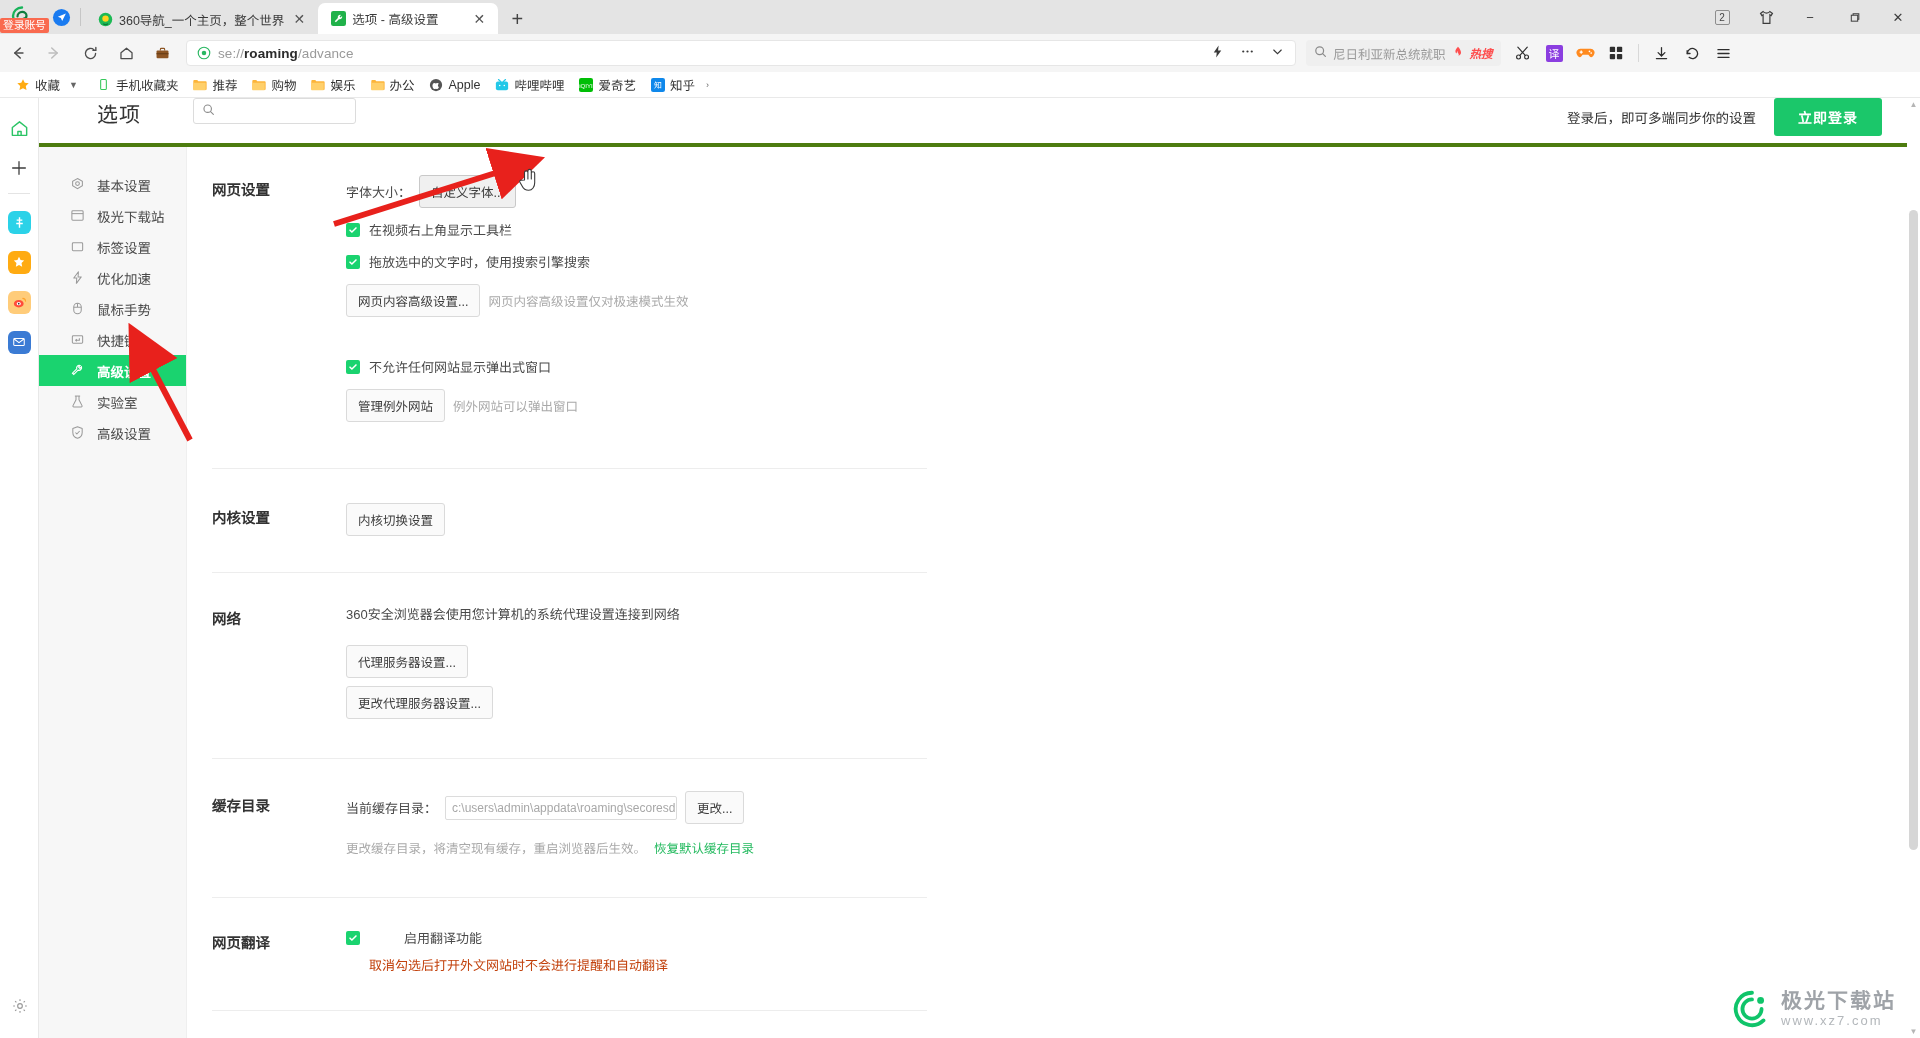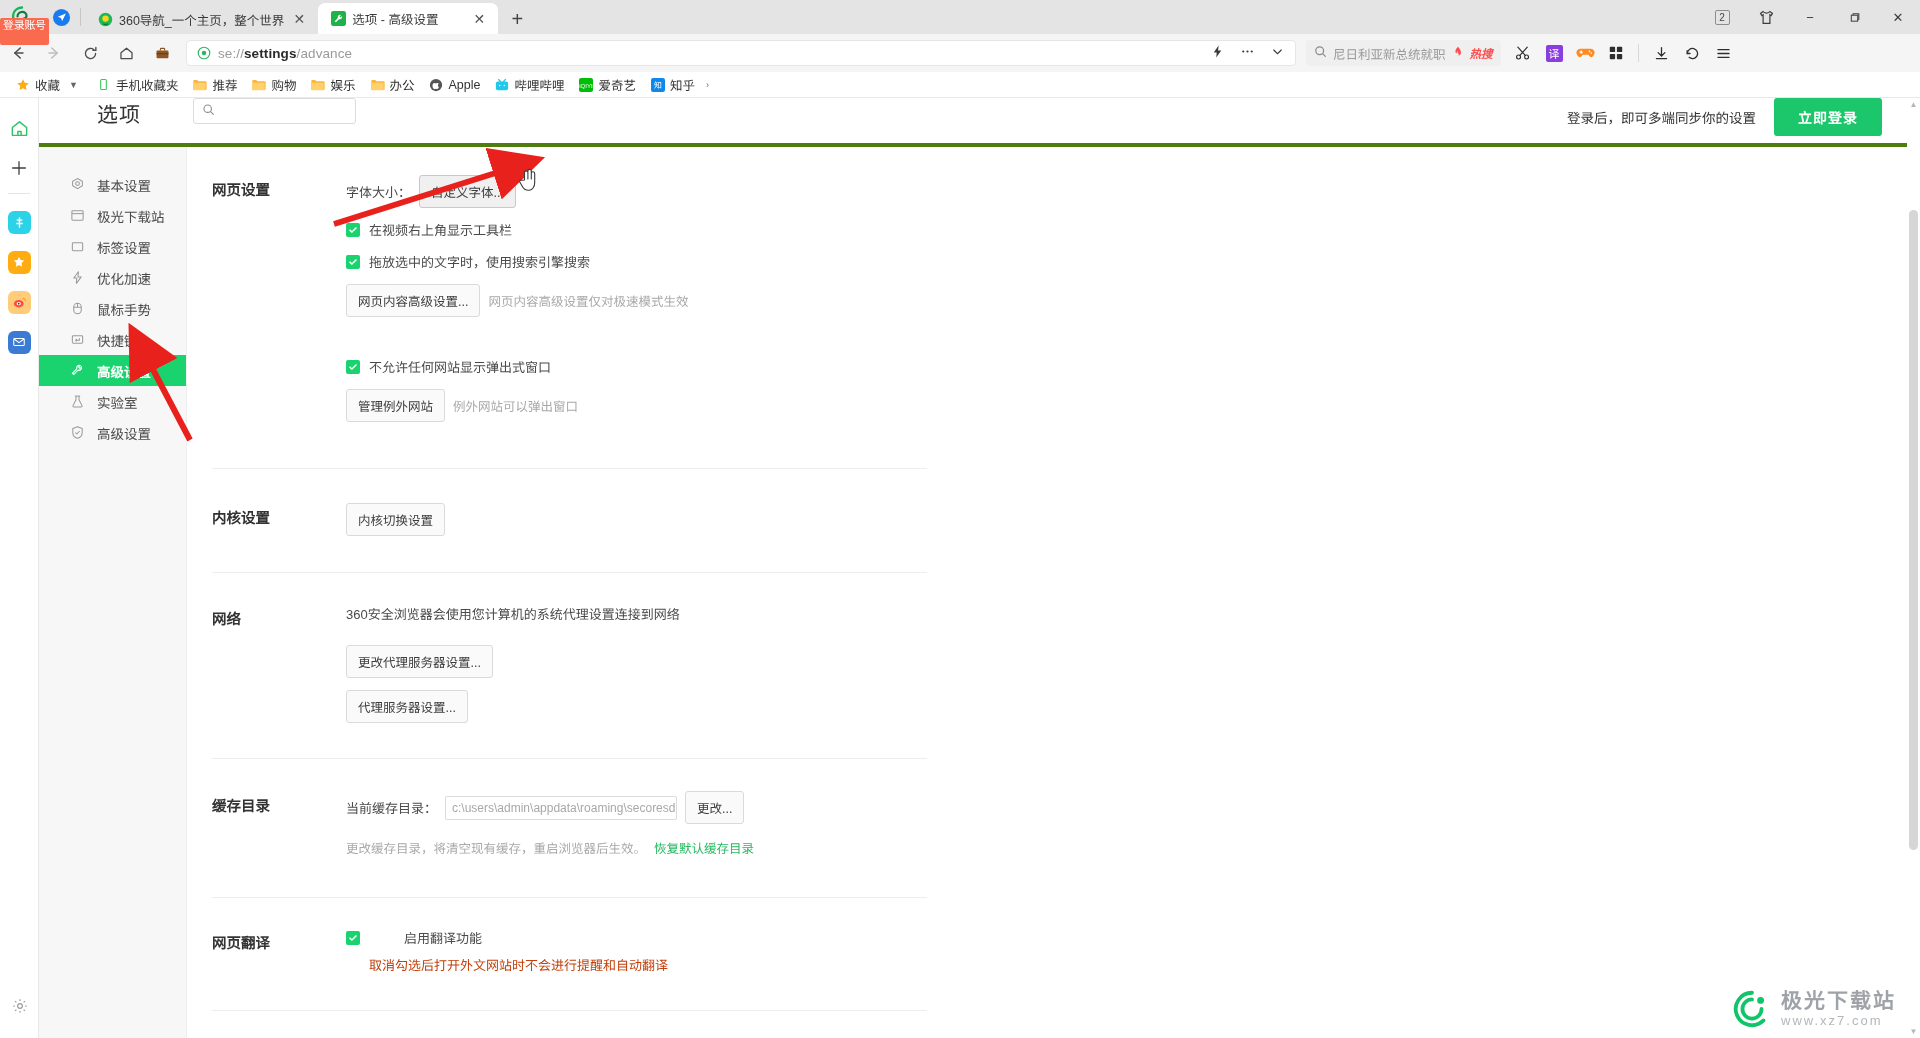--- a/index.html
+++ b/index.html
@@ -20,21 +20,21 @@
     display: flex; align-items: flex-end;
   }
   .logo-e {
     width: 44px; height: 34px; display: flex; align-items: center; justify-content: center;
     position: relative;
   }
   .logo-e svg { display: block; }
   .login-badge {
     position: absolute; left: 0px; top: 18px;
     background: #f96a4f; color: #fff; font-size: 11px;
-    padding: 2px 3px 14px 3px; border-radius: 2px; white-space: nowrap;
+    padding: 2px 3px 2px 3px; border-radius: 2px; white-space: nowrap;
     line-height: 1; z-index: 40; letter-spacing: -0.3px;
   }
   .tb-icon-blue {
     width: 34px; height: 34px; display: flex; align-items: center; justify-content: center;
   }
   .tb-sep { width: 1px; height: 18px; background: #c6c6c6; margin: 0 4px 8px 2px; }
 
   .tabs { display: flex; align-items: flex-end; height: 34px; }
   .tab {
     height: 30px; display: flex; align-items: center; gap: 6px;
@@ -315,21 +315,21 @@
       </svg>
     </div>
 
     <div class="omnibox">
       <span class="shield">
         <svg width="14" height="14" viewBox="0 0 16 16">
             <circle cx="8" cy="8" r="6.6" fill="none" stroke="#29b761" stroke-width="1.3"></circle>
             <circle cx="8" cy="8" r="2.6" fill="#29b761"></circle>
           </svg>
       </span>
-      <span class="url"><span>se://</span><b>settings</b><span>/advance</span></span>
+      <span class="url"><span>se://</span><b>roaming</b><span>/advance</span></span>
       <span class="omni-right">
         <span>
           <svg width="15" height="15" viewBox="0 0 16 16">
               <path d="M9.2 1.5L4 9h3.2l-.6 5.5L12 7H8.6z" fill="#3a3a3a"></path>
             </svg>
         </span>
         <span>
           <svg width="17" height="17" viewBox="0 0 20 20" fill="#3a3a3a">
               <circle cx="5" cy="10" r="1.3"></circle>
               <circle cx="10" cy="10" r="1.3"></circle>
@@ -719,25 +719,25 @@
         <div style="height:24px"></div>
         <div class="divider"></div>
         <div style="height:31px"></div>
 
         <div class="section">
           <div class="sec-title">网络</div>
           <div class="sec-body">
             <div class="row" style="margin-bottom:22px;">
               <span class="lbl">360安全浏览器会使用您计算机的系统代理设置连接到网络</span>
             </div>
+            <div class="row" style="margin-bottom:8px;">
+              <span class="btn">代理服务器设置...</span>
+            </div>
             <div class="row">
               <span class="btn">更改代理服务器设置...</span>
-            </div>
-            <div class="row" style="margin-bottom:8px;">
-              <span class="btn">代理服务器设置...</span>
             </div>
           </div>
         </div>
 
         <div style="height:27px"></div>
         <div class="divider"></div>
         <div style="height:32px"></div>
 
         <div class="section">
           <div class="sec-title">缓存目录</div>

